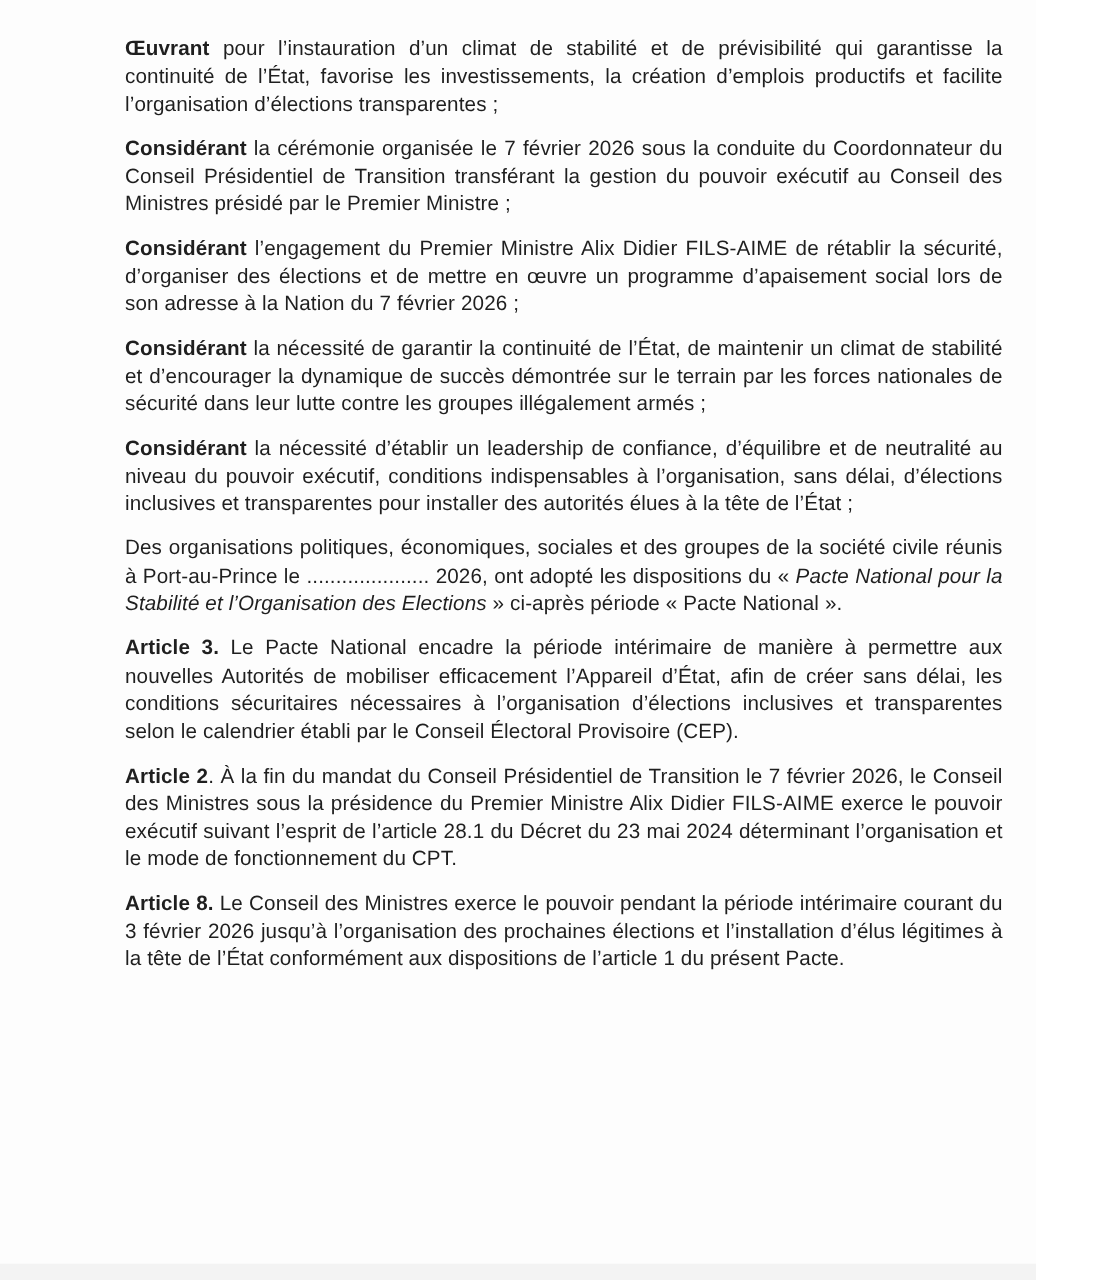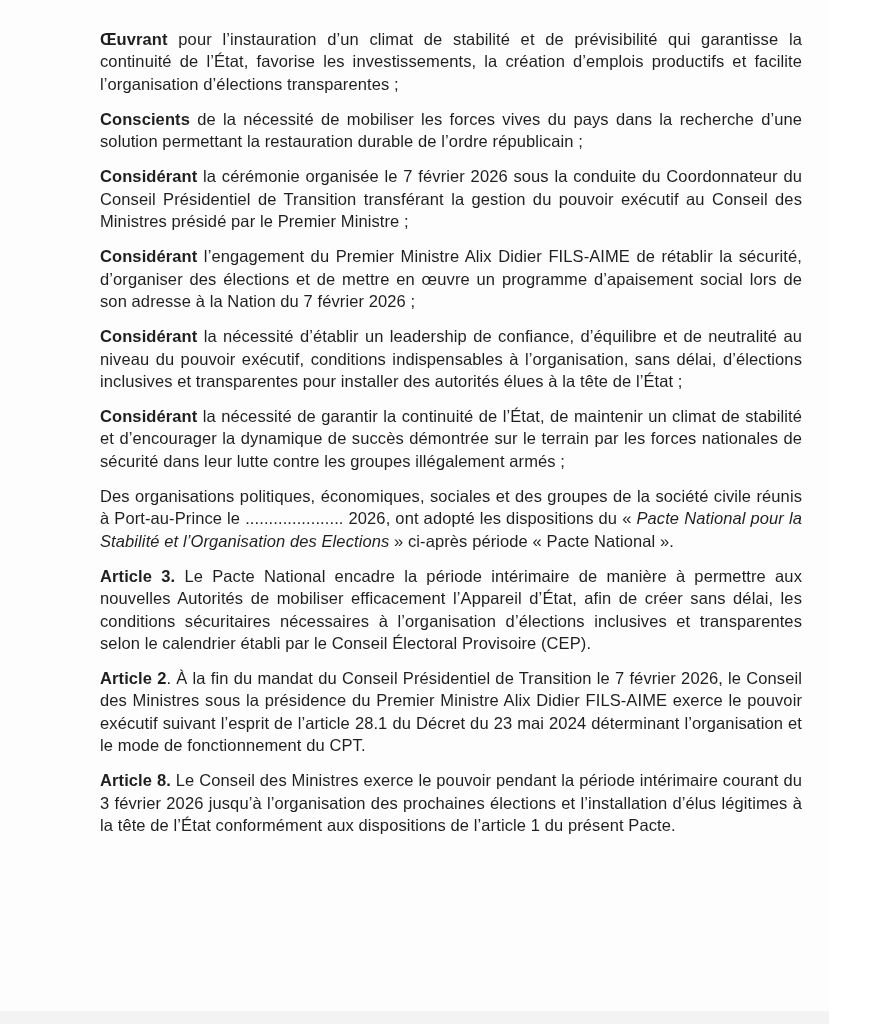--- a/index.html
+++ b/index.html
@@ -45,30 +45,29 @@
   }
 </style>
 </head>
 <body>
 
 <div class="page">
   <main class="doc">
 
     <p class="para"><strong>Œuvrant</strong><span> pour l’instauration d’un climat de stabilité et de prévisibilité qui garantisse la continuité de l’État, favorise les investissements, la création d’emplois productifs et facilite l’organisation d’élections transparentes ;</span></p>
 
-    <p class="para"><strong>Conscients</strong><span> de la nécessité de mobiliser les forces vives du pays dans la recherche d’une solution permettant la restauration durable de l’ordre républicain ;</span></p>
 
 
     <p class="para"><strong>Considérant</strong><span> la cérémonie organisée le 7 février 2026 sous la conduite du Coordonnateur du Conseil Présidentiel de Transition transférant la gestion du pouvoir exécutif au Conseil des Ministres présidé par le Premier Ministre ;</span></p>
 
     <p class="para"><strong>Considérant</strong><span> l’engagement du Premier Ministre Alix Didier FILS-AIME de rétablir la sécurité, d’organiser des élections et de mettre en œuvre un programme d’apaisement social lors de son adresse à la Nation du 7 février 2026 ;</span></p>
 
+    <p class="para"><strong>Considérant</strong><span> la nécessité de garantir la continuité de l’État, de maintenir un climat de stabilité et d’encourager la dynamique de succès démontrée sur le terrain par les forces nationales de sécurité dans leur lutte contre les groupes illégalement armés ;</span></p>
+
     <p class="para"><strong>Considérant</strong><span> la nécessité d’établir un leadership de confiance, d’équilibre et de neutralité au niveau du pouvoir exécutif, conditions indispensables à l’organisation, sans délai, d’élections inclusives et transparentes pour installer des autorités élues à la tête de l’État ;</span></p>
-
-    <p class="para"><strong>Considérant</strong><span> la nécessité de garantir la continuité de l’État, de maintenir un climat de stabilité et d’encourager la dynamique de succès démontrée sur le terrain par les forces nationales de sécurité dans leur lutte contre les groupes illégalement armés ;</span></p>
 
     <p class="para"><span>Des organisations politiques, économiques, sociales et des groupes de la société civile réunis à Port-au-Prince le ..................... 2026, ont adopté les dispositions du « </span><em>Pacte National pour la Stabilité et l’Organisation des Elections</em><span> » ci-après période « Pacte National ».</span></p>
 
     <p class="para"><strong>Article 3.</strong><span> Le Pacte National encadre la période intérimaire de manière à permettre aux nouvelles Autorités de mobiliser efficacement l’Appareil d’État, afin de créer sans délai, les conditions sécuritaires nécessaires à l’organisation d’élections inclusives et transparentes selon le calendrier établi par le Conseil Électoral Provisoire (CEP).</span></p>
 
     <p class="para"><strong>Article 2</strong><span>. À la fin du mandat du Conseil Présidentiel de Transition le 7 février 2026, le Conseil des Ministres sous la présidence du Premier Ministre Alix Didier FILS-AIME exerce le pouvoir exécutif suivant l’esprit de l’article 28.1 du Décret du 23 mai 2024 déterminant l’organisation et le mode de fonctionnement du CPT.</span></p>
 
     <p class="para"><strong>Article 8.</strong><span> Le Conseil des Ministres exerce le pouvoir pendant la période intérimaire courant du 3 février 2026 jusqu’à l’organisation des prochaines élections et l’installation d’élus légitimes à la tête de l’État conformément aux dispositions de l’article 1 du présent Pacte.</span></p>
 
   </main>

